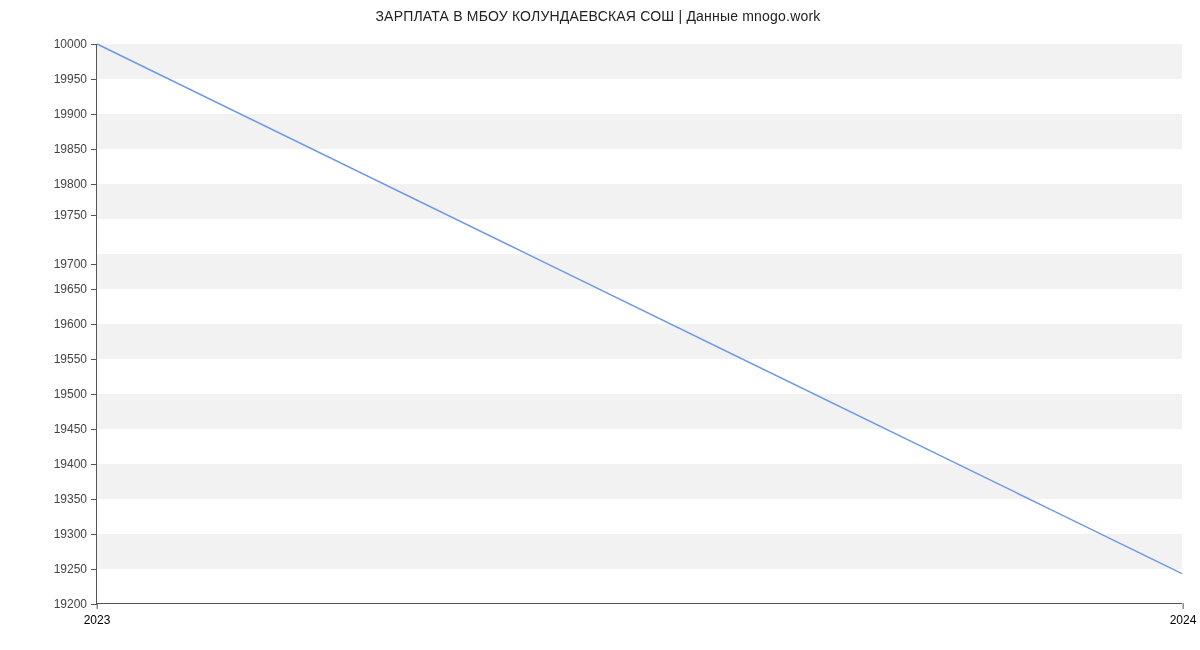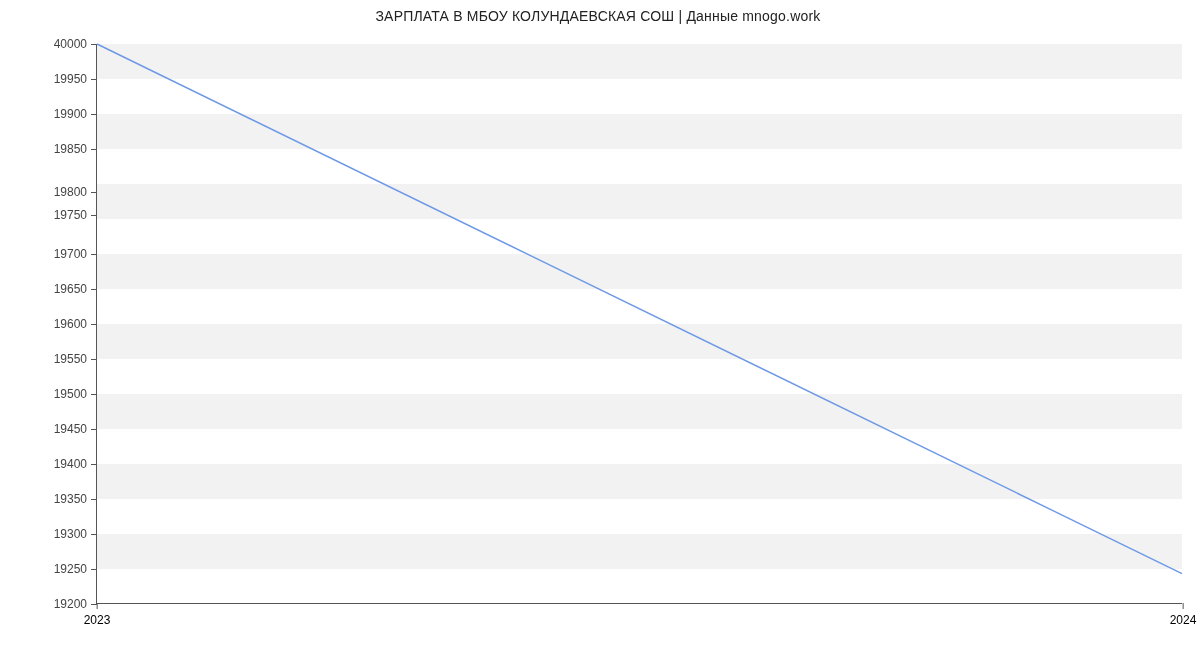--- a/index.html
+++ b/index.html
@@ -107,27 +107,27 @@
       <div class="ytick" style="top: 560px;">19200</div>
       <div class="ytick" style="top: 525px;">19250</div>
       <div class="ytick" style="top: 490px;">19300</div>
       <div class="ytick" style="top: 455px;">19350</div>
       <div class="ytick" style="top: 420px;">19400</div>
       <div class="ytick" style="top: 385px;">19450</div>
       <div class="ytick" style="top: 350px;">19500</div>
       <div class="ytick" style="top: 315px; margin-left: 32px;">19550</div>
       <div class="ytick" style="top: 280px;">19600</div>
       <div class="ytick" style="top: 245px;">19650</div>
-      <div class="ytick" style="top: 210px;">19700</div>
+      <div class="ytick" style="top: 220px;">19700</div>
       <div class="ytick" style="top: 171px;">19750</div>
-      <div class="ytick" style="top: 140px; margin-top: 8px;">19800</div>
+      <div class="ytick" style="top: 140px;">19800</div>
       <div class="ytick" style="top: 105px;">19850</div>
       <div class="ytick" style="top: 70px;">19900</div>
       <div class="ytick" style="top: 35px;">19950</div>
-      <div class="ytick" style="top: 0px;">40000</div>
+      <div class="ytick" style="top: 0px;">10000</div>
     </div>
   <div id="xticks">
       <div class="xtick" style="left: 0px;">2023</div>
       <div class="xtick" style="left: 1086px;">2024</div>
     </div>
   <svg class="line" viewBox="0 0 1086 560" preserveAspectRatio="none">
     <path id="series-path" d="M0 0 L1086 530.6"></path>
   </svg>
 </div>
 

